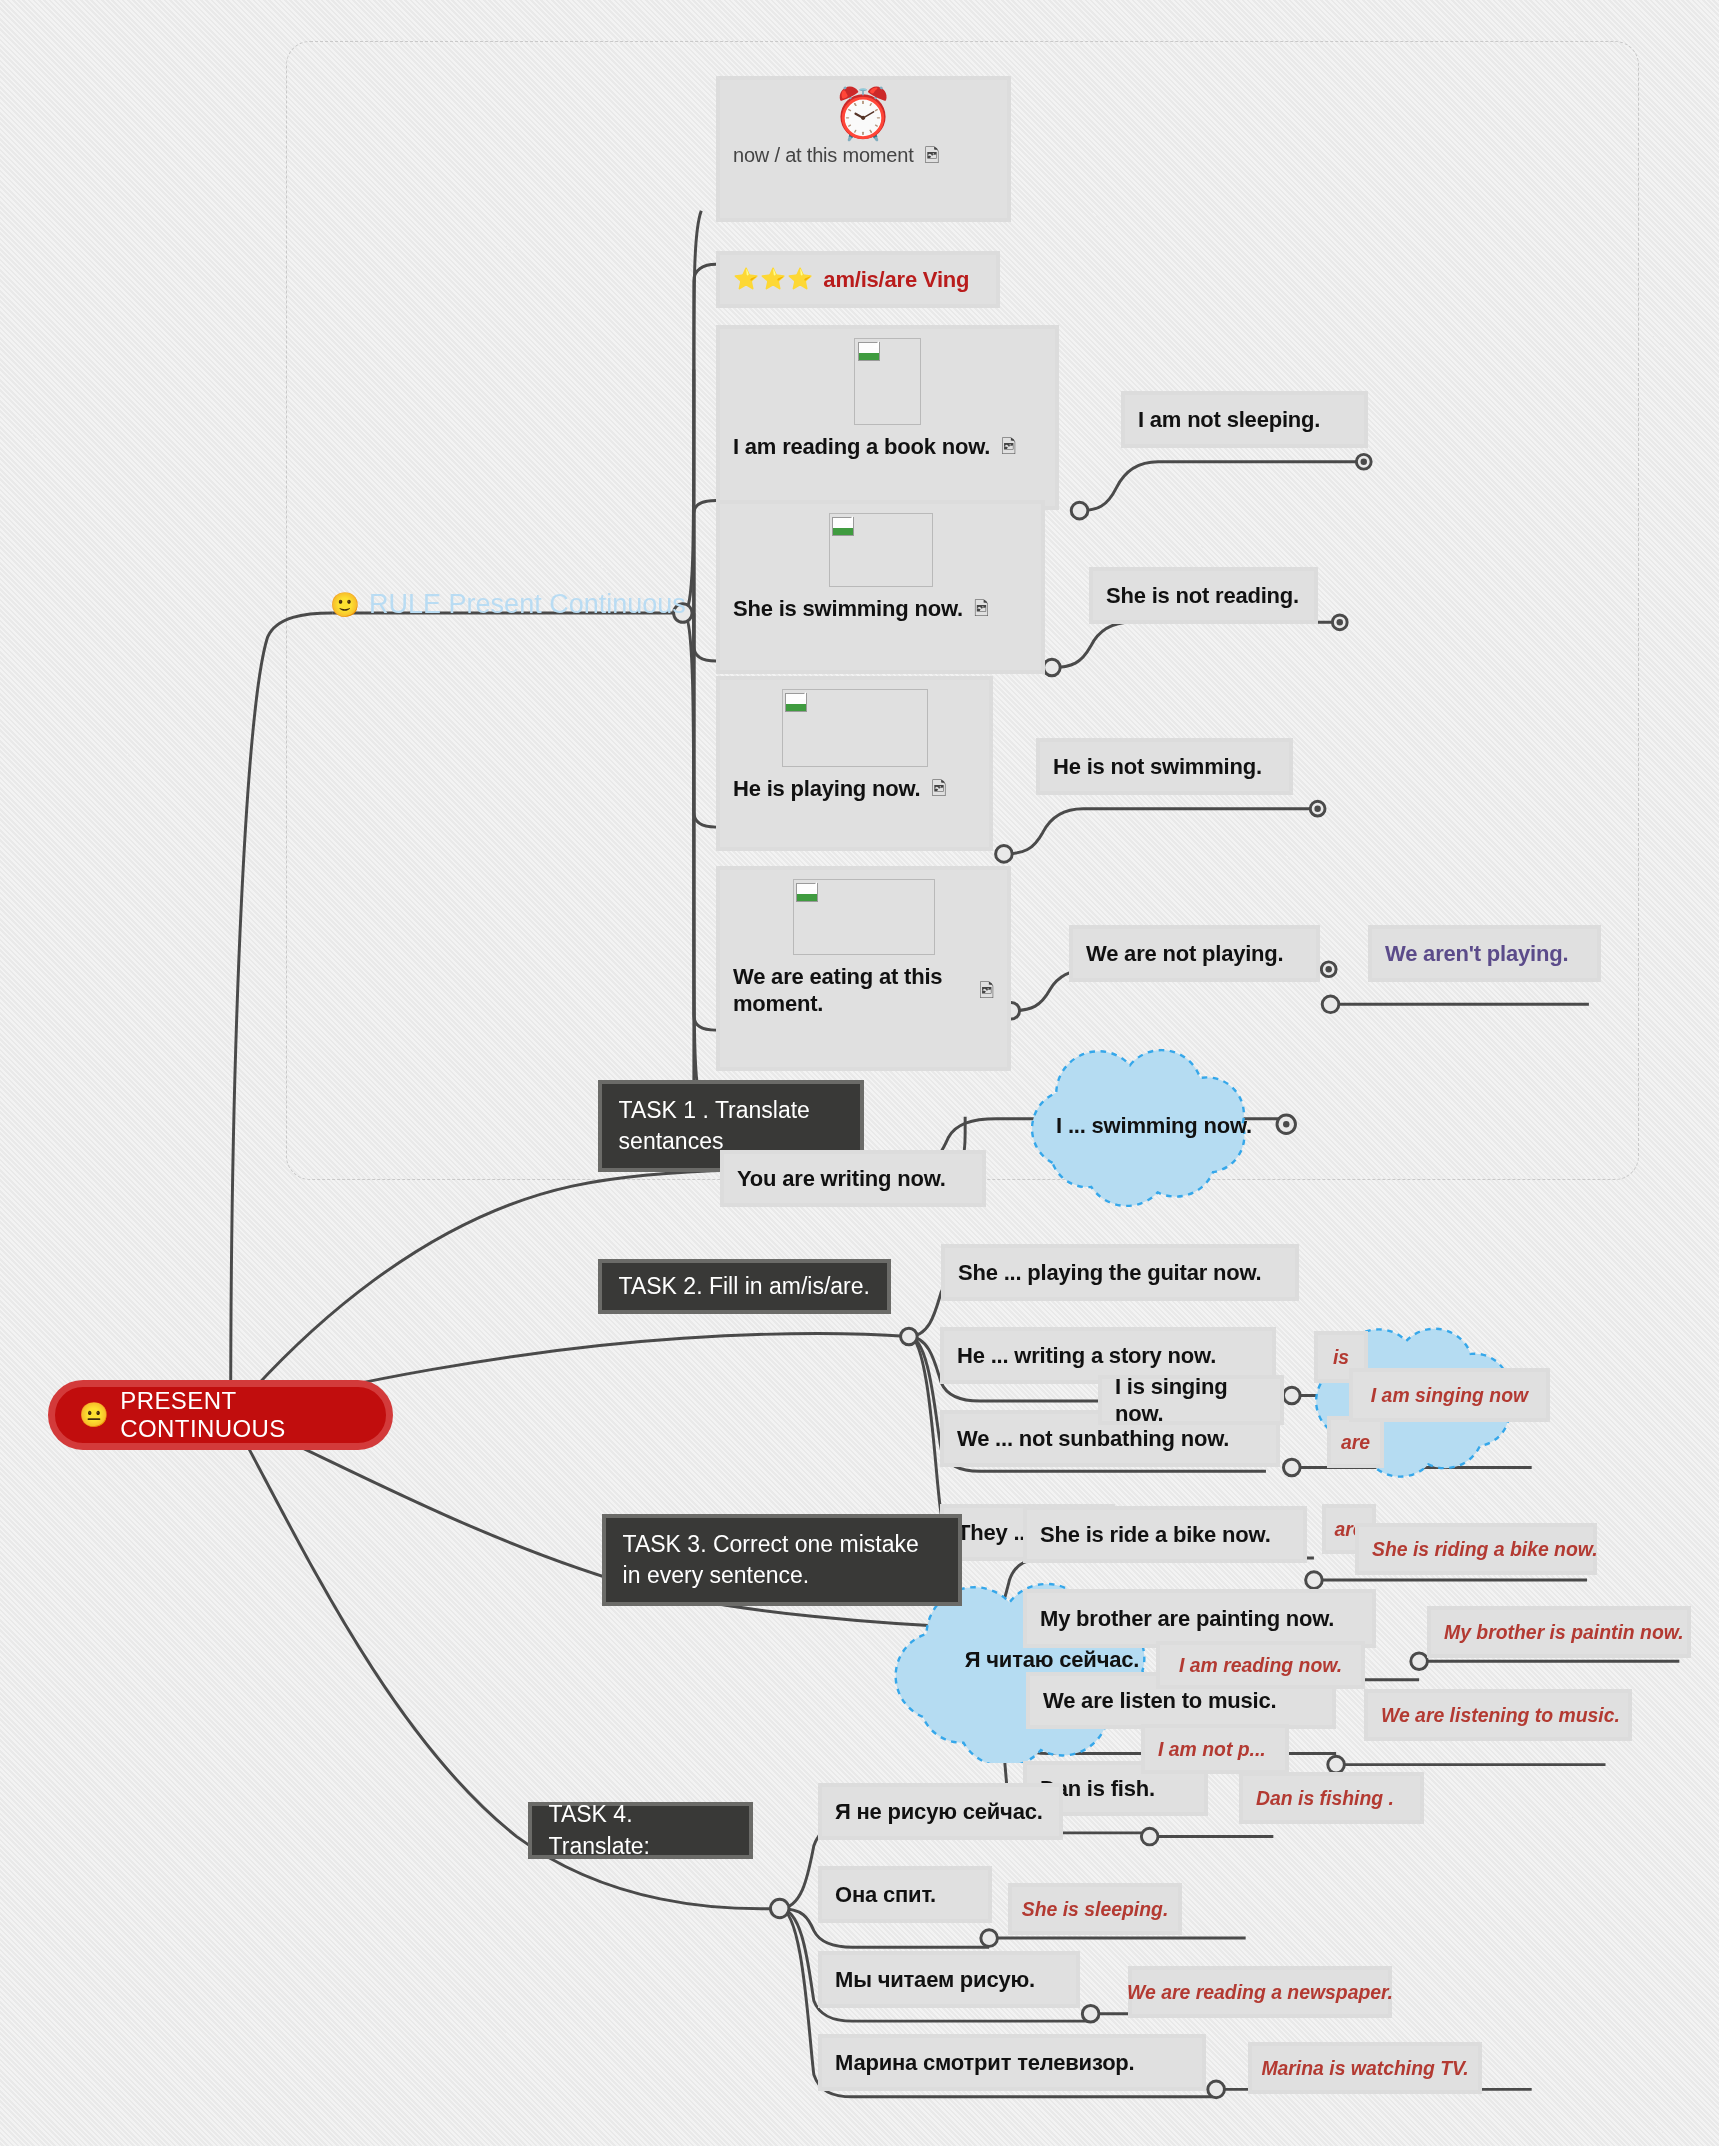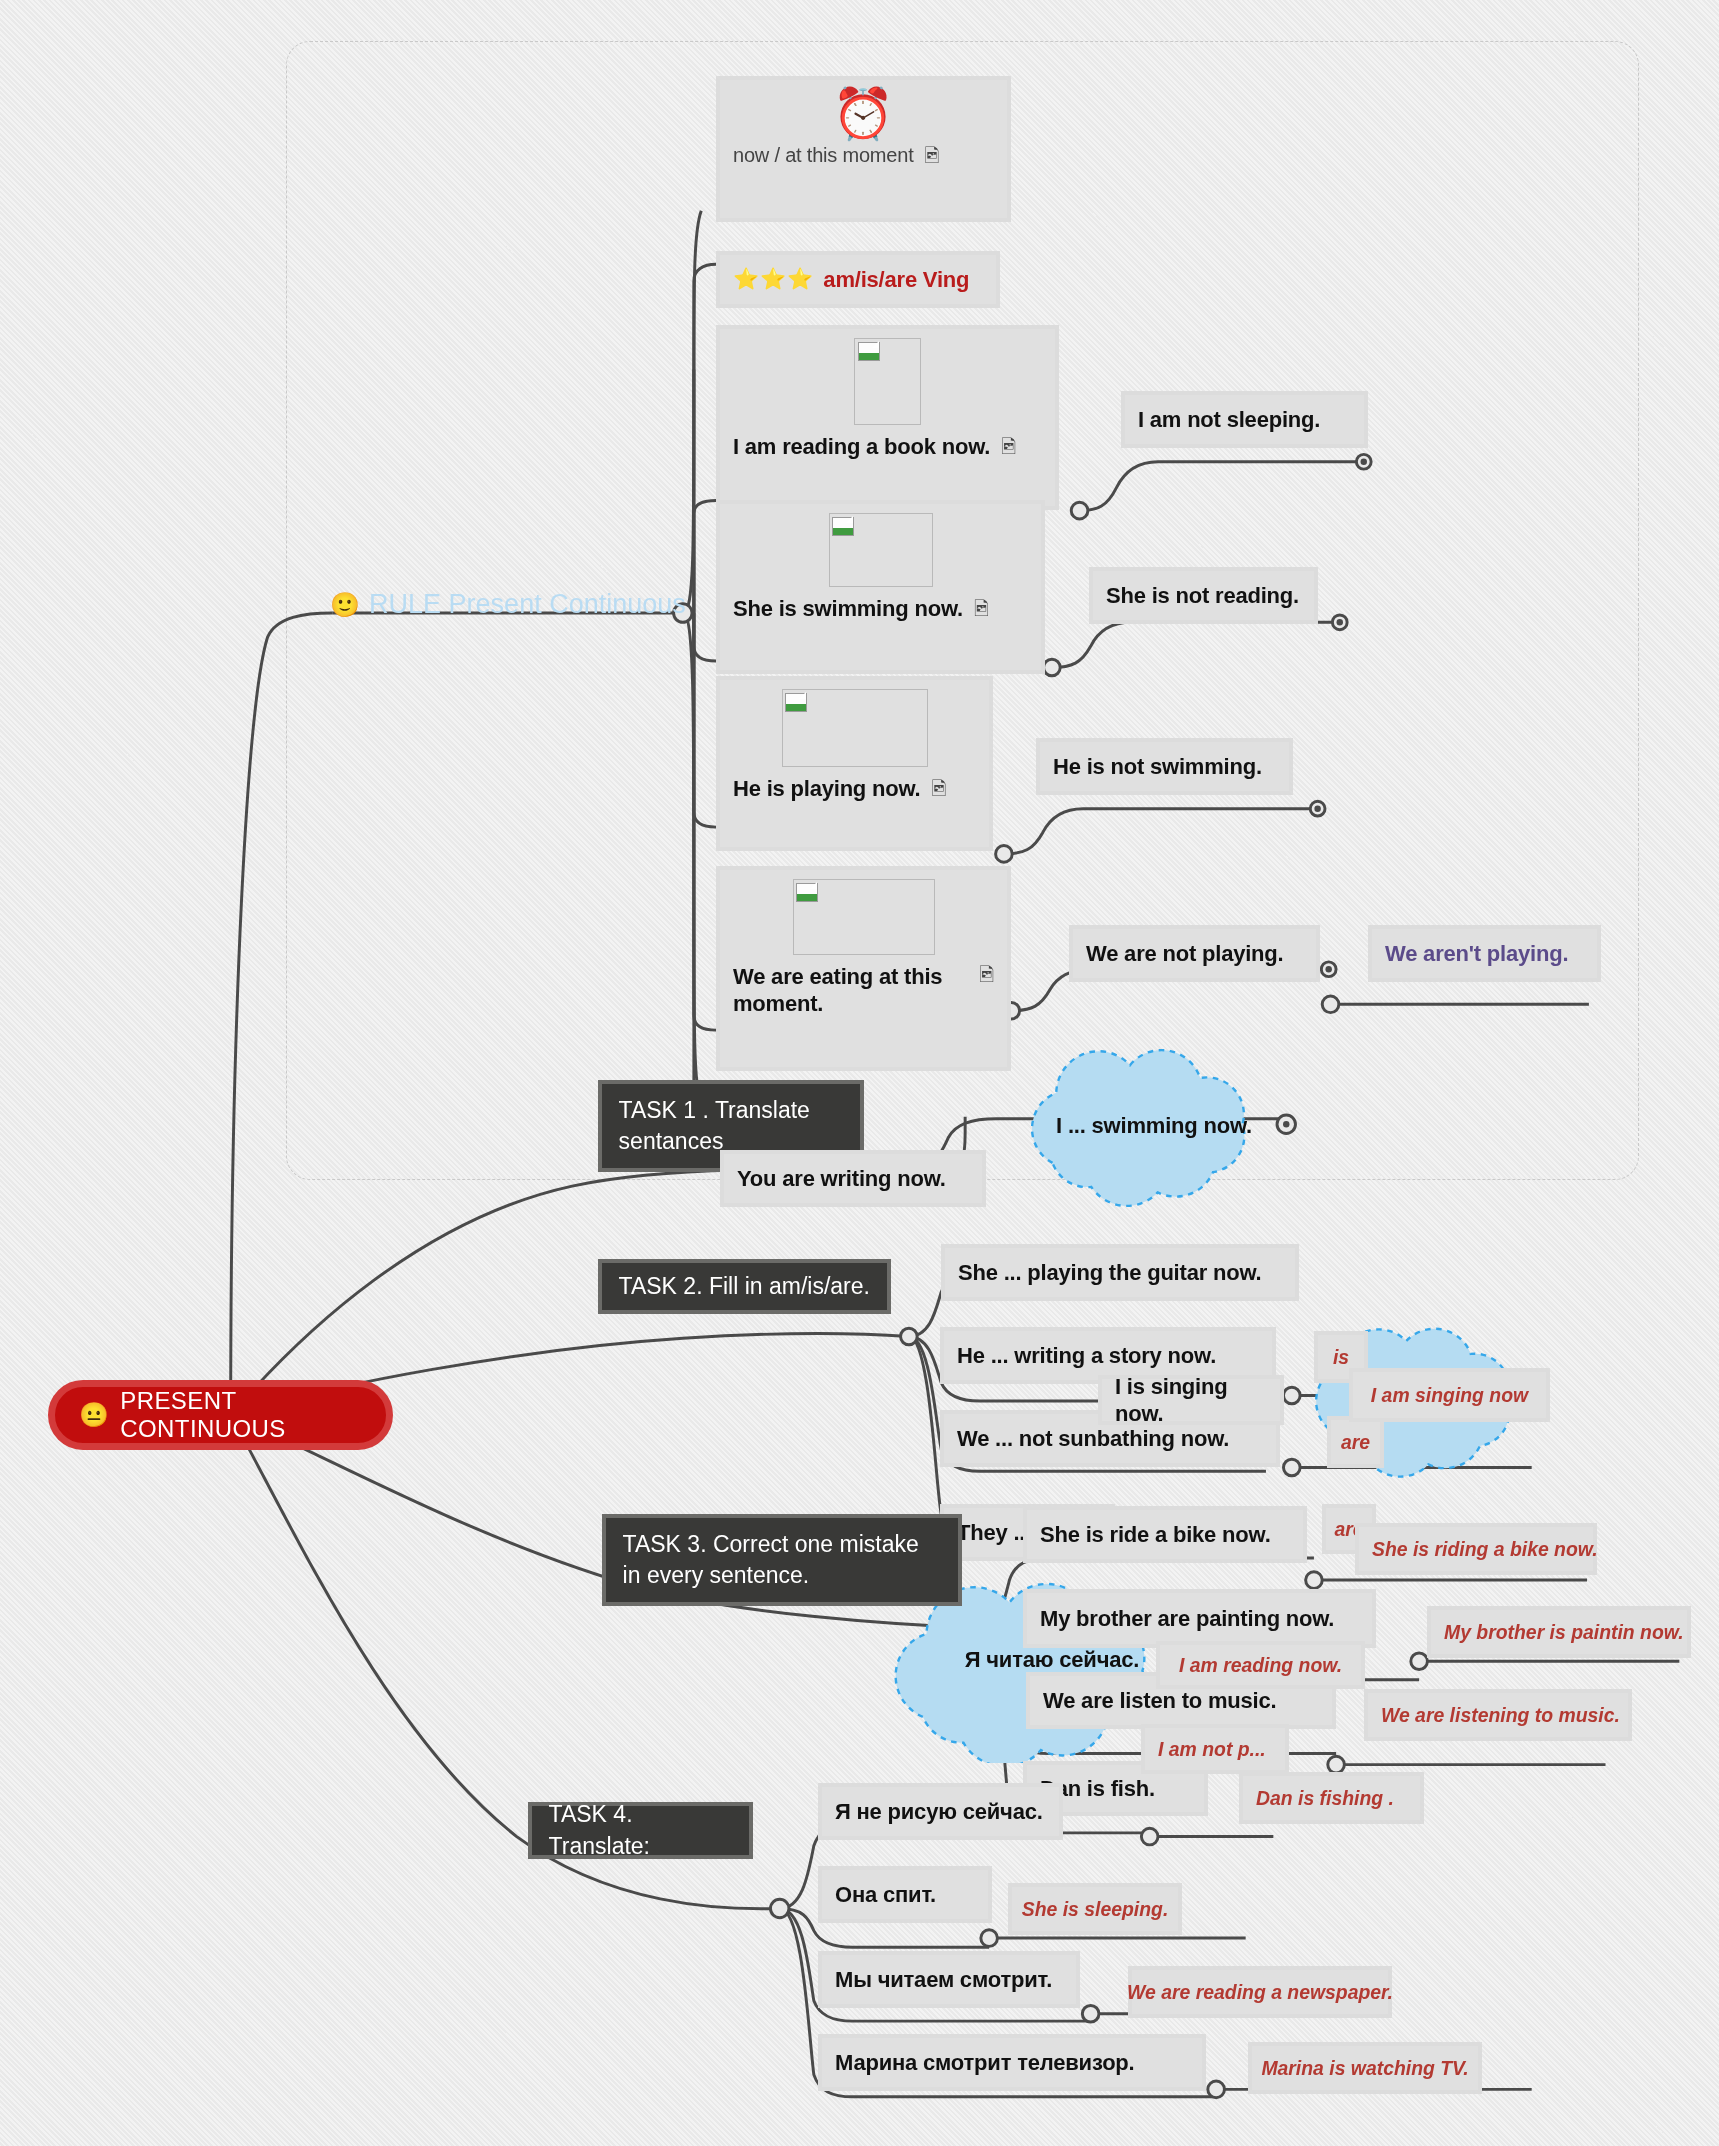--- a/index.html
+++ b/index.html
@@ -267,21 +267,21 @@
       <span>He is playing now.</span>
       <span class="imgicon">🖻</span>
     </div>
   </div>
   <div class="node" style="left:1036px;top:738px;width:257px;height:57px;font-size:22px;">
     <span>He is not swimming.</span>
   </div>
 
   <div class="node withimg" style="left:716px;top:866px;width:295px;height:205px;align-items:flex-start;">
     <div class="ph" style="width:140px;height:74px;"></div>
-    <div class="cap" style="font-size:22px;align-items:flex-start;">
+    <div class="cap" style="font-size:22px;align-items:center;">
       <span>We are eating at this moment.</span>
       <span class="imgicon">🖻</span>
     </div>
   </div>
   <div class="node" style="left:1069px;top:925px;width:251px;height:57px;font-size:22px;">
     <span>We are not playing.</span>
   </div>
   <div class="node purple" style="left:1368px;top:925px;width:233px;height:57px;font-size:22px;">
     <span>We aren't playing.</span>
   </div>
@@ -358,21 +358,21 @@
   <div class="task" style="left:528px;top:1802px;width:225px;height:57px;">
     <span>TASK 4. Translate:</span>
   </div>
   <div class="node" style="left:818px;top:1783px;width:245px;height:57px;font-size:22px;">
     <span>Я не рисую сейчас.</span>
   </div>
   <div class="node" style="left:818px;top:1866px;width:174px;height:57px;font-size:22px;align-items:center;">
     <span>Она спит.</span>
   </div>
   <div class="node" style="left:818px;top:1951px;width:262px;height:57px;font-size:22px;">
-    <span>Мы читаем смотрит.</span>
+    <span>Мы читаем рисую.</span>
   </div>
   <div class="node" style="left:818px;top:2034px;width:388px;height:57px;font-size:22px;">
     <span>Марина смотрит телевизор.</span>
   </div>
   <div class="ans" style="left:1141px;top:1724px;width:148px;height:50px;font-size:19.4px;">
     <span>I am not p...</span>
   </div>
   <div class="ans" style="left:1008px;top:1883px;width:174px;height:52px;font-size:19.4px;justify-content:center;">
     <span>She is sleeping.</span>
   </div>

